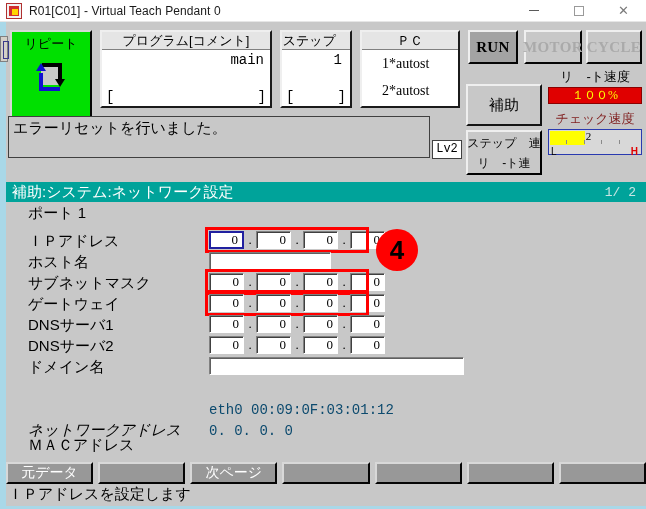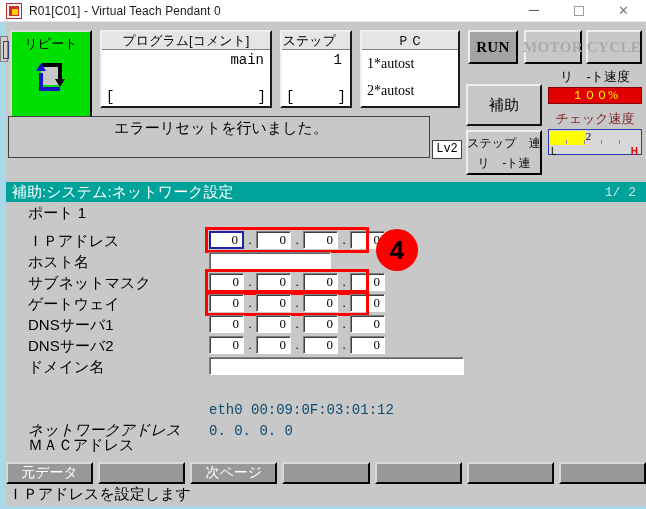--- a/index.html
+++ b/index.html
@@ -130,21 +130,21 @@
     font-family: "Liberation Mono", "DejaVu Sans Mono", monospace;
   }
   #step-comment {
     position: absolute; left: 4px; right: 4px; bottom: 1px;
     font-size: 14px; display: flex; justify-content: space-between;
     font-family: "Liberation Mono", "DejaVu Sans Mono", monospace;
   }
 
   
   #pc-panel { left: 360px; top: 8px; width: 100px; height: 78px; }
-  #pc-panel .panel-body { height: 56px; padding-left: 5px; }
+  #pc-panel .panel-body { height: 56px; padding-left: 20px; }
   #pc-panel .pcline {
     font-size: 14px; line-height: 27px;
     font-family: "Liberation Serif", "DejaVu Serif", serif;
   }
 
   
   .statbtn {
     position: absolute; top: 8px; height: 34px;
     border: 2px outset #efefef;
     border-right-color: #5a5a5a; border-bottom-color: #5a5a5a;
@@ -198,21 +198,21 @@
   #cspeed-H { position: absolute; right: 3px; bottom: -3px; font-size: 10px; color: #e00000; font-weight: bold; }
 
   
   #msgbox {
     position: absolute; left: 8px; top: 94px;
     width: 422px; height: 42px;
     background: #c8c8c8;
     border: 1px solid #404040;
     padding: 2px 0 0 4px;
   }
-  #msgtext { font-size: 15px; color: #000; white-space: nowrap; text-align: center; }
+  #msgtext { font-size: 15px; color: #000; white-space: nowrap; }
 
   
   #lv-badge {
     position: absolute; left: 432px; top: 118px;
     width: 30px; height: 19px;
     background: #ffffff; border: 1px solid #404040;
     font-size: 12px; text-align: center; line-height: 17px;
     font-family: "Liberation Mono", "DejaVu Sans Mono", monospace;
   }
 

